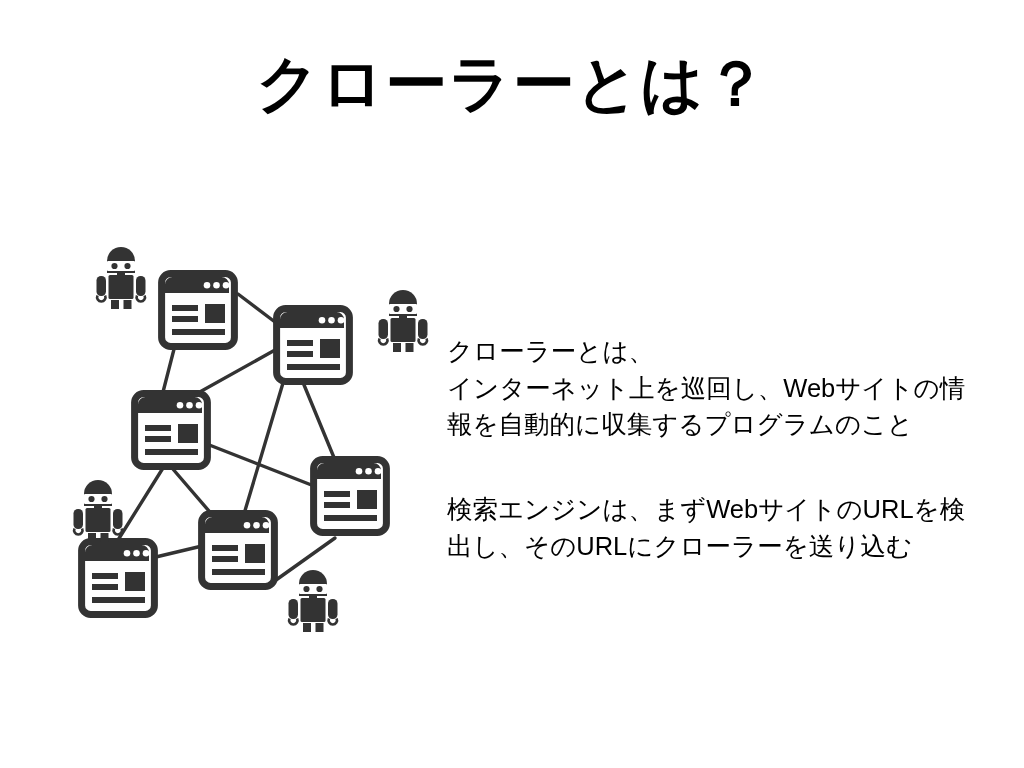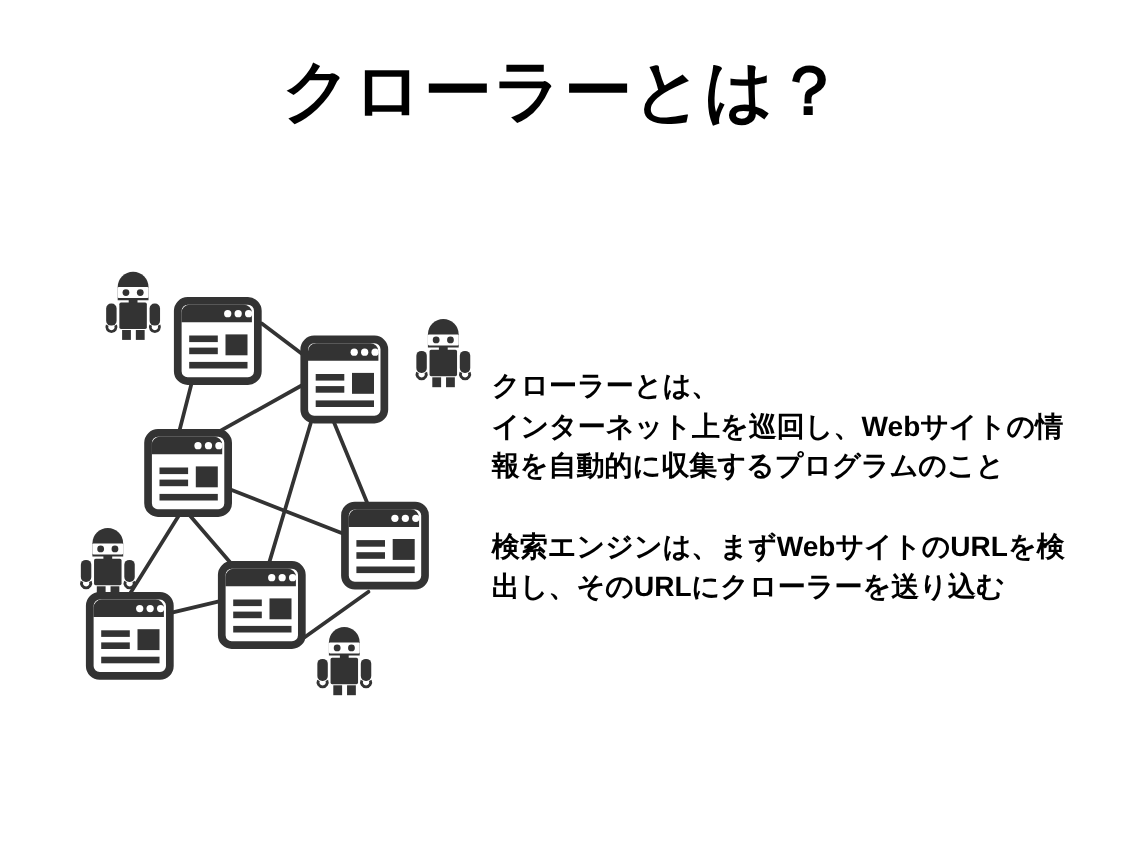--- a/index.html
+++ b/index.html
@@ -38,28 +38,28 @@
 
   
   .body-copy{
     position:absolute;
     left:447px;
     top:333px;
     width:540px;
   }
   .para{
     font-size:25.5px;
-    font-weight:bold;
+    font-weight:normal;
     color:#000000;
     line-height:1.44;
     letter-spacing:0px;
     margin:0;
     white-space:pre-wrap;
   }
-  .para + .para{margin-top:36px;}
+  .para + .para{margin-top:48px;}
 </style>
 </head>
 <body>
 
 <div class="slide">
 
   <div class="title">クローラーとは？</div>
 
   <div class="figure">
     <svg viewBox="0 0 380 412" xmlns="http://www.w3.org/2000/svg">

